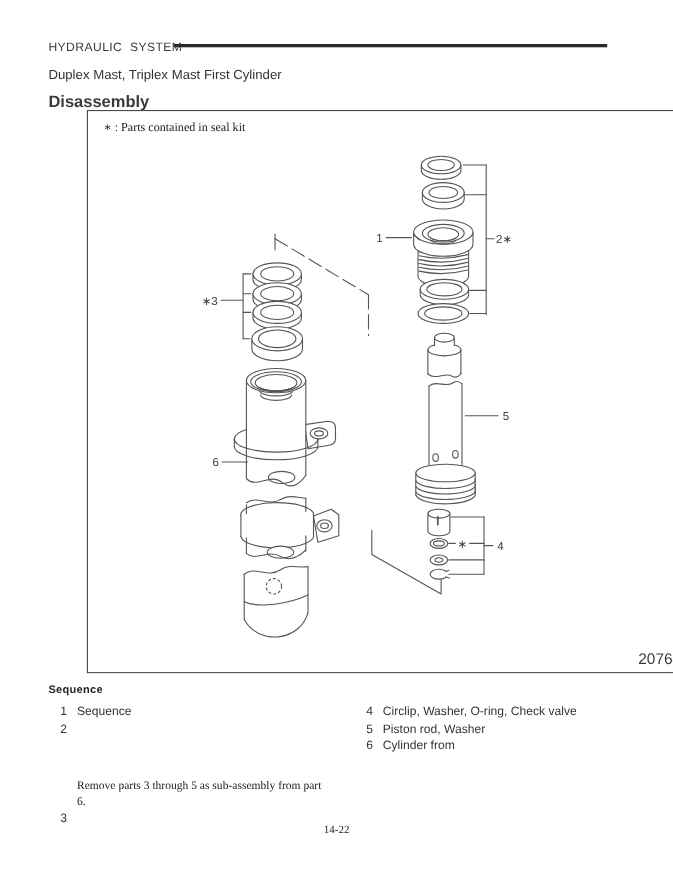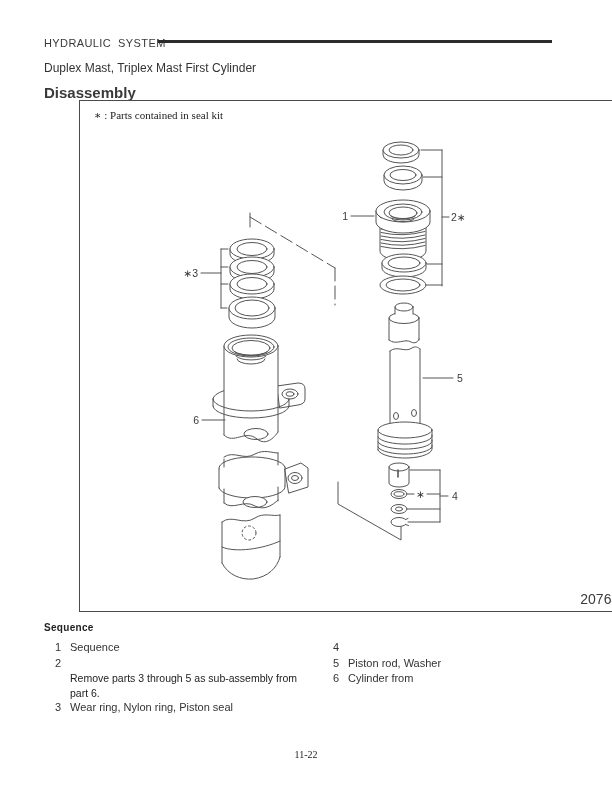--- a/index.html
+++ b/index.html
@@ -34,21 +34,22 @@
 
   .sequence { position:absolute; left:44px; top:622px; right:40px; }
   .seq-heading { font-size:10px; font-weight:bold; color:#222; letter-spacing:.3px; margin-bottom:5px; }
   .seq-col { position:absolute; top:18px; }
   .seq-col.left  { left:0; width:272px; }
   .seq-col.right { left:278px; width:240px; }
   .seq-item { display:flex; font-size:11px; color:#333; line-height:15.5px; }
   .seq-item .n { width:17px; text-align:right; padding-right:9px; flex:none; }
   .seq-note {
     margin-left:26px; width:232px; font-size:10.5px; line-height:14.5px; color:#222;
-    font-family:Liberation Sans, sans-serif;
+    font-family:Liberation Serif, serif;
+    margin-top:37px;
   }
   .page-num {
     position:absolute; left:0; right:0; top:749px; text-align:center;
     font-size:10px; color:#222; font-family:"Liberation Serif","DejaVu Serif",serif;
   }
 </style>
 </head>
 <body>
 
 <div class="page">
@@ -289,33 +290,33 @@
       <div class="seq-item">
         <span class="n">1</span>
         <span class="t">Sequence</span>
       </div>
       <div class="seq-item">
         <span class="n">2</span>
       </div>
       <div class="seq-note">Remove parts 3 through 5 as sub-assembly from part 6.</div>
       <div class="seq-item">
         <span class="n">3</span>
-        <span class="t">Wear ring, Nylon ring, Piston seal</span>
       </div>
     </div>
 
     <div class="seq-col right">
       <div class="seq-item">
         <span class="n">4</span>
+        <span class="t">Circlip, Washer, O-ring, Check valve</span>
       </div>
       <div class="seq-item">
         <span class="n">5</span>
         <span class="t">Piston rod, Washer</span>
       </div>
       <div class="seq-item">
         <span class="n">6</span>
         <span class="t">Cylinder from</span>
       </div>
     </div>
   </div>
 
-  <div class="page-num">11-22</div>
+  <div class="page-num">14-22</div>
 </div>
 
 </body></html>

